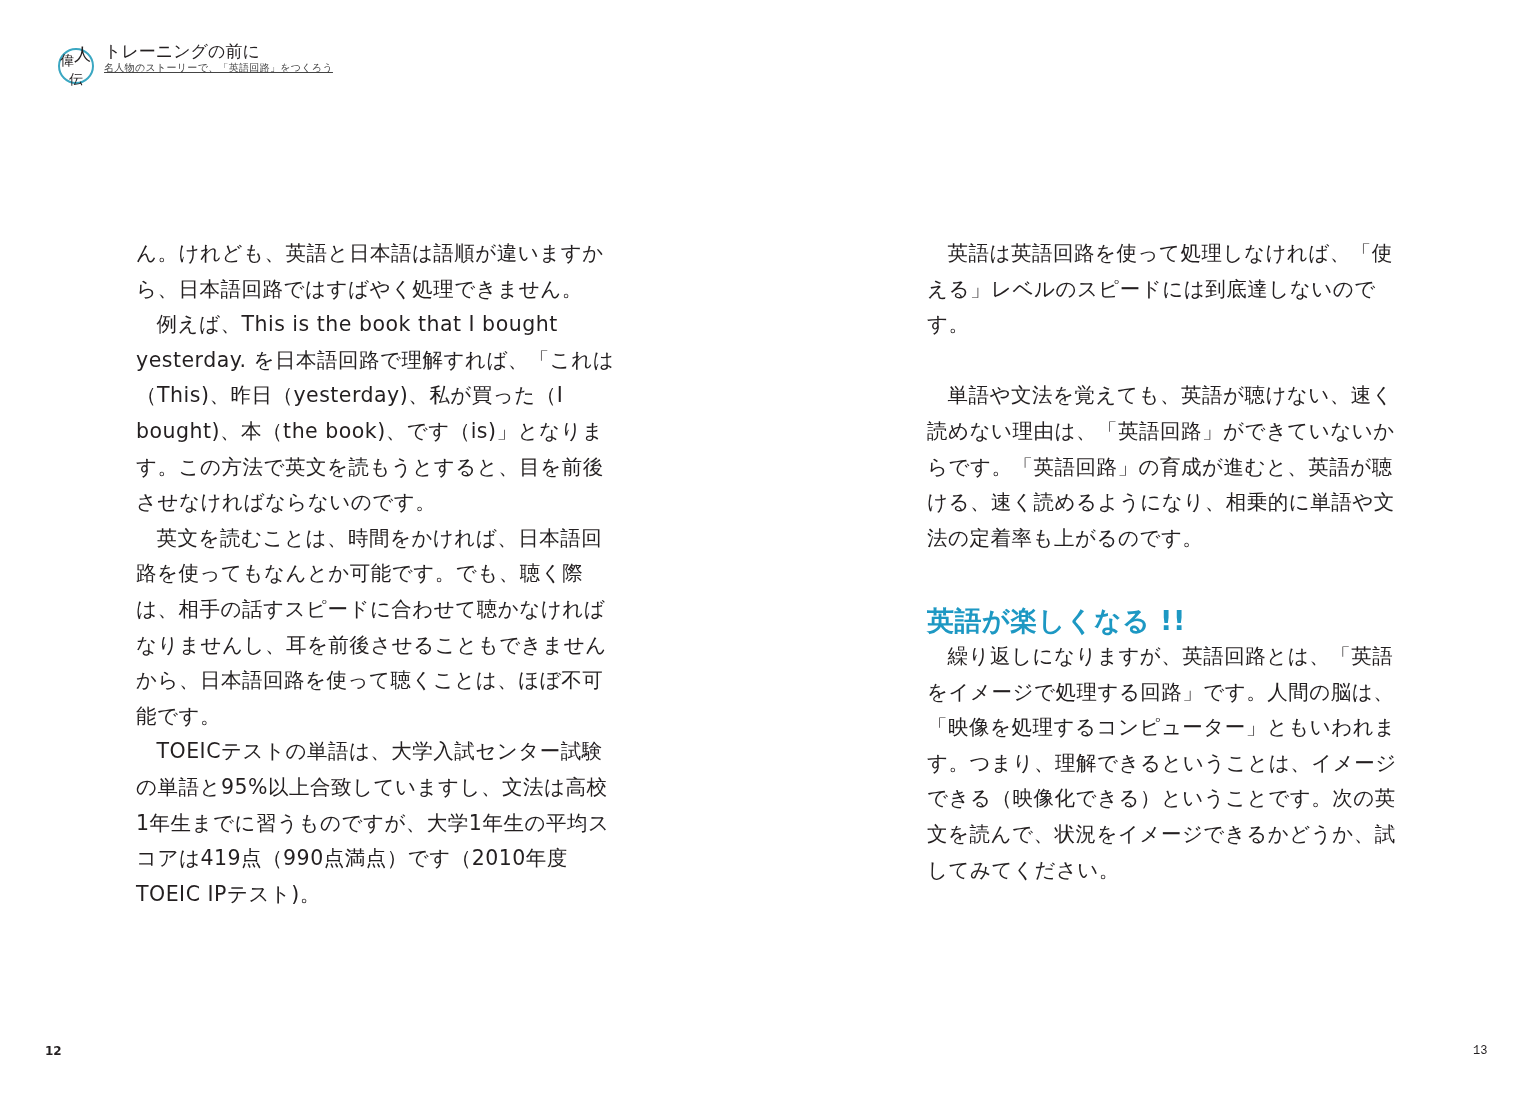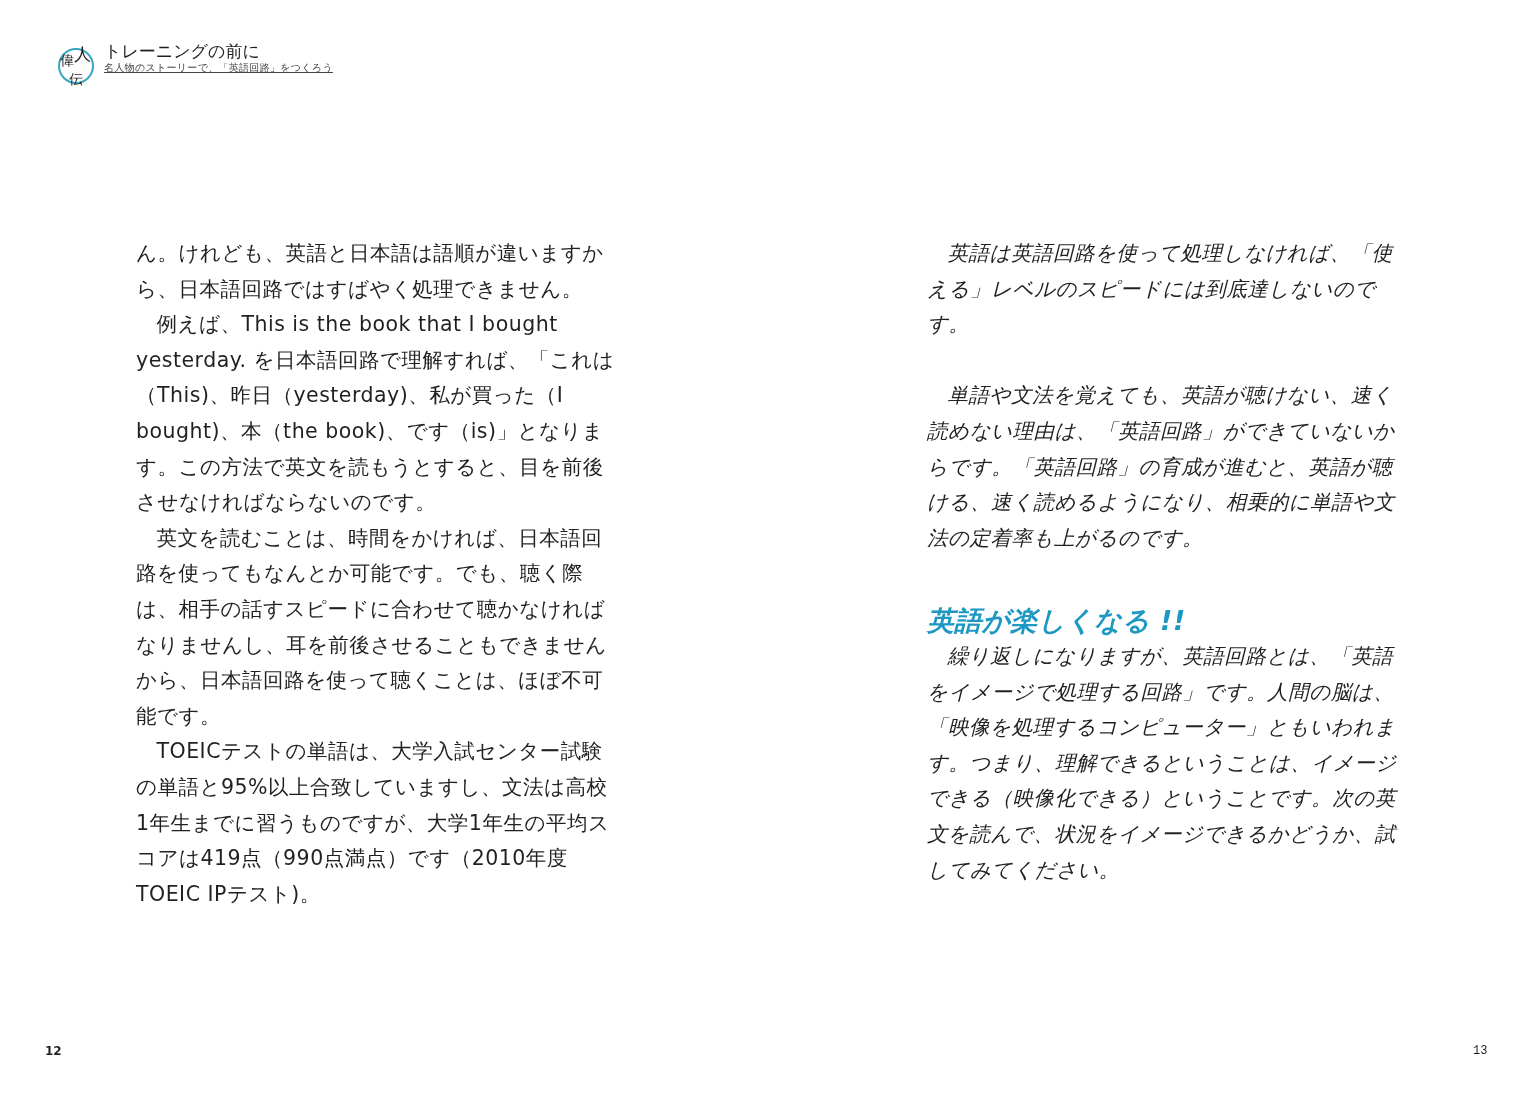--- a/index.html
+++ b/index.html
@@ -16,21 +16,21 @@
     .badge span { position: absolute; font-size: 14px; line-height: 14px; color: #231f20; }
     .badge .c1 { left: 0px; top: 3px; }
     .badge .c2 { left: 14px; top: -4px; font-size: 17px; line-height: 17px; }
     .badge .c3 { left: 9px; top: 22px; }
     .header-text { margin-left: 10px; }
     .header-title { font-size: 17px; line-height: 18px; color: #231f20; }
     .header-sub { font-size: 10px; line-height: 16px; color: #444; letter-spacing: 0.3px; text-decoration: underline; }
 
     .column { position: absolute; top: 204px; width: 480px; font-size: 20.5px; line-height: 35.6px; color: #231f20; letter-spacing: 0.5px; margin-top: 32px; }
     .col-left { left: 136px; }
-    .col-right { left: 927px; font-style: italic; }
+    .col-right { left: 927px; }
     .para { margin: 0; text-indent: 1em; }
     .para.noindent { text-indent: 0; }
     .gap { height: 35.6px; }
     .gap2 { height: 47px; }
     .section-heading { color: #1d98c3; font-weight: bold; margin: 0; font-size: 27px; line-height: 35.6px; }
 
     .page-num { position: absolute; top: 1044px; font-size: 12px; color: #231f20; }
     .pn-left { left: 45px; font-weight: bold; }
     .pn-right { left: 1473px; font-family: Liberation Mono, monospace; }
   </style>

